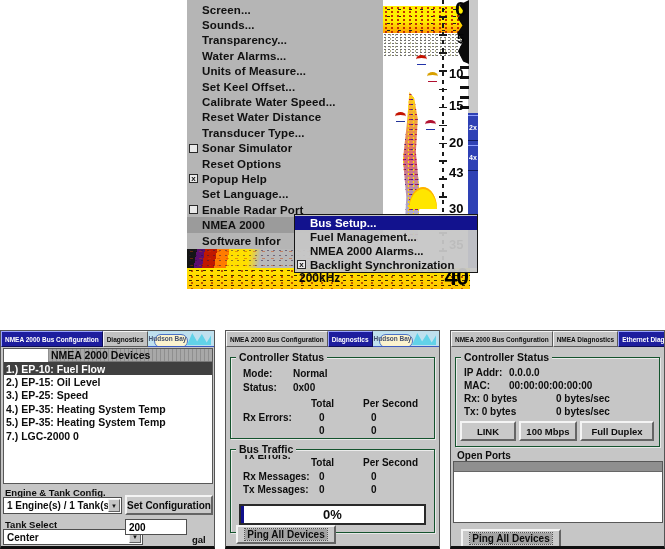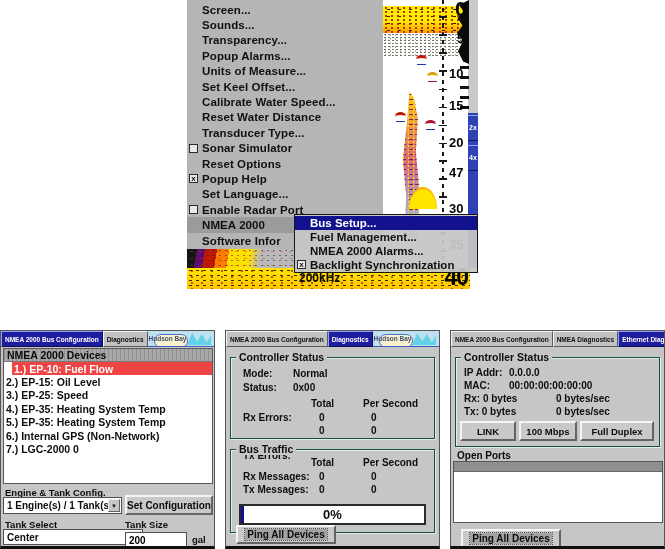--- a/index.html
+++ b/index.html
@@ -131,23 +131,23 @@
   .mapland { position:absolute; left:6px; top:3px; right:26px; height:14px; background:#fbf3cf;
              border:1px solid #4a72c8; border-radius:8px; }
   .maplabel { position:absolute; left:1px; top:4px; font-size:6.5px; font-weight:bold; color:#44506e; z-index:2; white-space:nowrap; }
   .mapshape { position:absolute; right:3px; top:2px; width:24px; height:12px; background:#62d2e8;
               clip-path: polygon(0 100%,22% 0,42% 70%,62% 8%,82% 80%,100% 20%,100% 100%); }
 
   
   .listbox { position:absolute; left:2px; top:17px; width:210px; height:136px; background:#fff; border:1px solid #585858; }
   .listhead { height:13px; display:flex; align-items:center; padding-left:3px; font-size:10.5px; font-weight:bold;
               color:#0a0a0a; border-bottom:1px solid #7a7a7a; background:
-              repeating-linear-gradient(90deg, rgba(0,0,0,.15) 0 1px, transparent 1px 4px), #a8a8a8; }
+              repeating-linear-gradient(90deg, rgba(0,0,0,.15) 0 1px, transparent 1px 4px), #a8a8a8; margin-left: 44px; }
   .drow { height:13.4px; display:flex; align-items:center; padding-left:2px; font-size:10.5px; font-weight:bold; white-space:nowrap; }
-  .drow.sel { background:#ef4444; color:#fff;margin-left:8px; }
+  .drow.sel { background:#404040; color:#fff; }
 
   .flabel { position:absolute; font-size:9.5px; font-weight:bold; white-space:nowrap; }
   .combo { position:absolute; background:#fff; border:1px solid #4f4f4f; display:flex; align-items:center;
            font-size:10px; font-weight:bold; padding-left:3px; }
   .arrowbtn { position:absolute; right:1px; top:1px; bottom:1px; width:12px; background:#c6c6c6;
               border:1px solid; border-color:#f0f0f0 #636363 #636363 #f0f0f0;
               display:flex; align-items:center; justify-content:center; font-size:6px; color:#111; }
   .btn3d { position:absolute; background:#c9c9c9; border:2px solid; border-color:#f4f4f4 #646464 #646464 #f4f4f4;
            display:flex; align-items:center; justify-content:center; font-size:10px; font-weight:bold; white-space:nowrap; }
   .inputbox { position:absolute; background:#fff; border:1px solid #4f4f4f; font-size:10px; font-weight:bold;
@@ -186,37 +186,37 @@
     <div class="arch a3"></div>
     <div class="arch a4"></div>
     <div class="hump"></div>
     <div class="ticks"></div>
     <div class="ruler"></div>
     <span class="dl dl0">0</span>
     <span class="dl dl5">5</span>
     <span class="dl dl10">10</span>
     <span class="dl dl15">15</span>
     <span class="dl dl20">20</span>
-    <span class="dl dl25">47</span>
+    <span class="dl dl25">43</span>
     <span class="dl dl30">30</span>
     <span class="dl dl35">35</span>
     <div class="rightstrip"></div>
     <div class="bluecol"></div>
     <div class="zoombtn z2">2x</div>
     <div class="zoombtn z4">4x</div>
     <div class="blobr"></div>
     <div class="blobr2"></div>
   </div>
 
   <div class="menu">
     <div class="watermark"></div>
     <div class="mrow">Screen...</div>
     <div class="mrow">Sounds...</div>
     <div class="mrow">Transparency...</div>
-    <div class="mrow">Popup Alarms...</div>
+    <div class="mrow">Water Alarms...</div>
     <div class="mrow">Units of Measure...</div>
     <div class="mrow">Set Keel Offset...</div>
     <div class="mrow">Calibrate Water Speed...</div>
     <div class="mrow">Reset Water Distance</div>
     <div class="mrow">Transducer Type...</div>
     <div class="mrow">
       <span class="cb"></span>
       <span>Sonar Simulator</span>
     </div>
     <div class="mrow">Reset Options</div>
@@ -260,36 +260,35 @@
       <div class="mapshape"></div>
     </div>
   </div>
   <div class="listbox">
     <div class="listhead">NMEA 2000 Devices</div>
     <div class="drow sel">1.) EP-10: Fuel Flow</div>
     <div class="drow">2.) EP-15: Oil Level</div>
     <div class="drow">3.) EP-25: Speed</div>
     <div class="drow">4.) EP-35: Heating System Temp</div>
     <div class="drow">5.) EP-35: Heating System Temp</div>
-    <div class="drow">6.) Internal GPS (Non-Network)</div>
     <div class="drow">7.) LGC-2000 0</div>
   </div>
   <span class="flabel" style="left:4px; top:156px;">Engine &amp; Tank Config.</span>
   <div class="combo" style="left:2px; top:166px; width:119px; height:17px;">
     <span>1 Engine(s) / 1 Tank(s)</span>
     <span class="arrowbtn">▼</span>
   </div>
   <div class="btn3d" style="left:124px; top:164px; width:88px; height:20px;">Set Configuration</div>
   <span class="flabel" style="left:4px; top:188px;">Tank Select</span>
   <span class="flabel" style="left:124px; top:188px;">Tank Size</span>
   <div class="combo" style="left:2px; top:198px; width:140px; height:16px;">
     <span>Center</span>
     <span class="arrowbtn">▼</span>
   </div>
-  <input class="inputbox" style="left: 124px; top: 201px; width: 62px; height: 16px;" value="200">
+  <input class="inputbox" style="left: 124px; top: 188px; width: 62px; height: 16px;" value="200">
   <span class="flabel" style="left:191px; top:203px;">gal</span>
 </div>
 
 <div class="panel" id="p1">
   <div class="tabbar">
     <div class="tab">NMEA 2000 Bus Configuration</div>
     <div class="tab active">Diagnostics</div>
     <div class="mapstrip">
       <span class="maplabel">Hudson Bay</span>
       <div class="mapland"></div>

